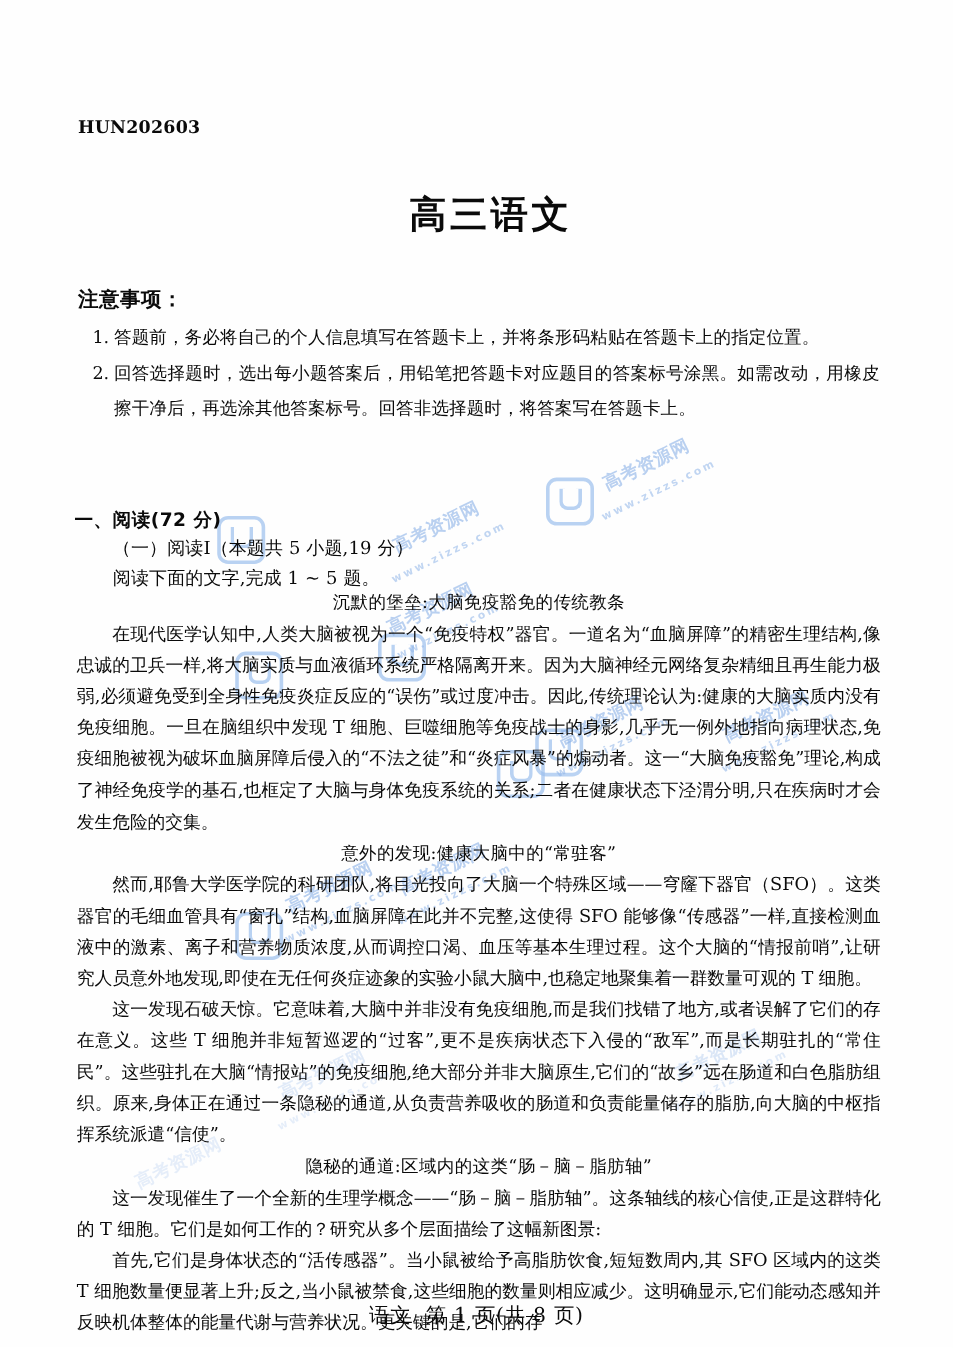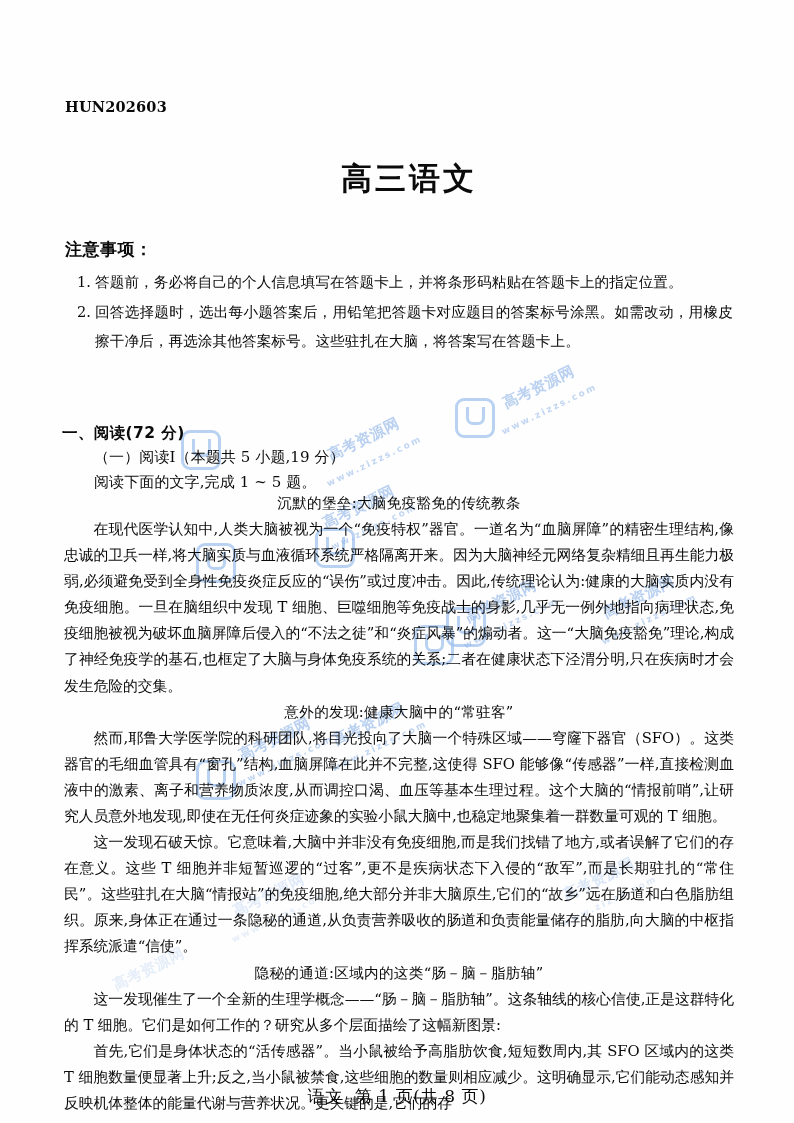--- a/index.html
+++ b/index.html
@@ -233,21 +233,21 @@
 
     <div class="notice">
       <div class="notice-title">注意事项：</div>
       <ul class="notice-list">
         <li class="notice-item">
           <span class="notice-num">1.</span>
           <span class="notice-txt">答题前，务必将自己的个人信息填写在答题卡上，并将条形码粘贴在答题卡上的指定位置。</span>
         </li>
         <li class="notice-item">
           <span class="notice-num">2.</span>
-          <span class="notice-txt">回答选择题时，选出每小题答案后，用铅笔把答题卡对应题目的答案标号涂黑。如需改动，用橡皮擦干净后，再选涂其他答案标号。这些驻扎在大脑，将答案写在答题卡上。</span>
+          <span class="notice-txt">回答选择题时，选出每小题答案后，用铅笔把答题卡对应题目的答案标号涂黑。如需改动，用橡皮擦干净后，再选涂其他答案标号。回答非选择题时，将答案写在答题卡上。</span>
         </li>
       </ul>
     </div>
 
     <div class="sec-head">一、阅读(72 分)</div>
     <div class="sub-line" id="sub1">（一）阅读Ⅰ（本题共 5 小题,19 分）</div>
     <div class="sub-line" id="sub2">阅读下面的文字,完成 1 ~ 5 题。</div>
 
     <div class="article">
       <div class="art-title">沉默的堡垒:大脑免疫豁免的传统教条</div>

